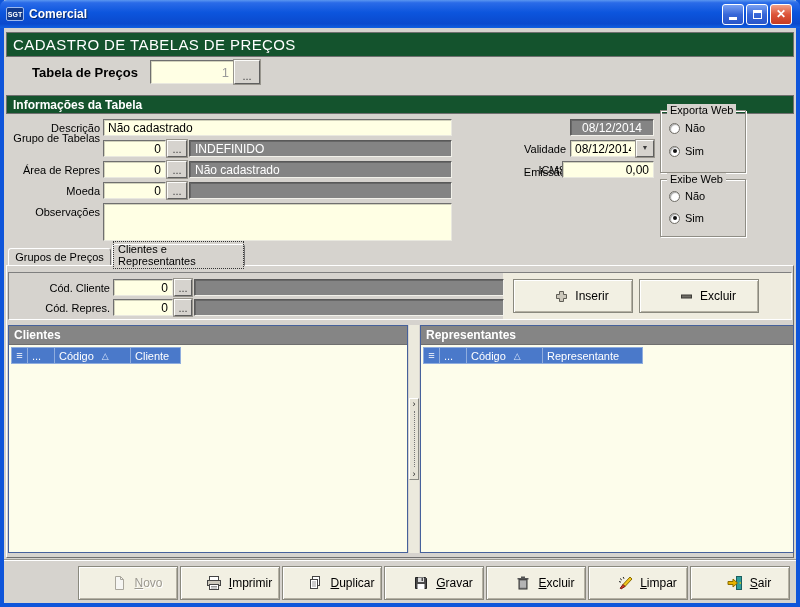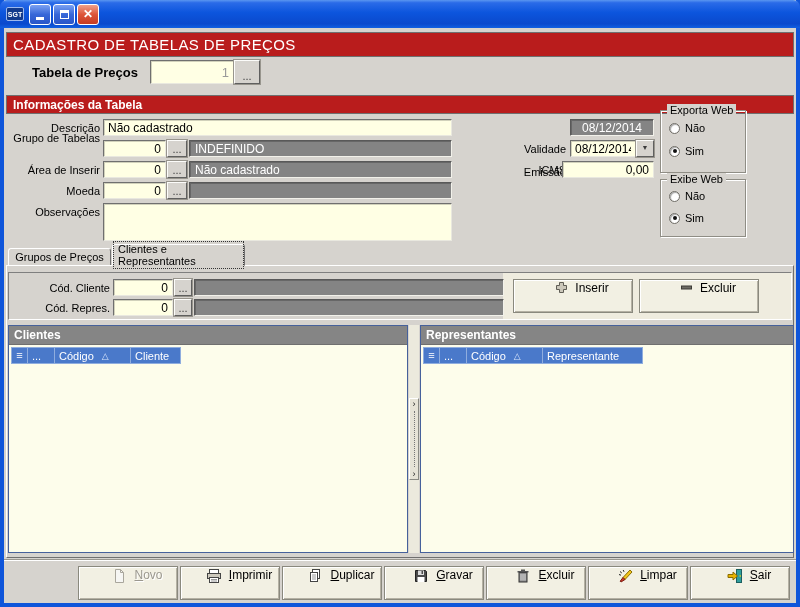--- a/index.html
+++ b/index.html
@@ -16,21 +16,21 @@
   .winbtns{display:flex;gap:2px;margin-right:2px;}
   .wbtn{width:22px;height:21px;border:1px solid #fff;border-radius:3px;display:flex;align-items:center;justify-content:center;
     background:linear-gradient(180deg,#7ba1f2 0%,#3767d8 50%,#2a55c8 100%);cursor:pointer;padding:0;}
   .wbtn.close{background:linear-gradient(180deg,#f0a089 0%,#dd553a 50%,#c63b22 100%);}
   .glyph-min{display:block;width:8px;height:3px;background:#fff;margin-top:9px;}
   .glyph-max{display:block;width:9px;height:9px;border:1px solid #fff;border-top:3px solid #fff;}
   .glyph-close{color:#fff;font-size:12px;font-weight:bold;line-height:1;}
   
   .client{position:absolute;left:0;top:28px;width:792px;height:575px;background:#d6d3ce;}
   .abs{position:absolute;}
-  .secthdr{background:#b91c1c;color:#fff;font-weight:bold;display:flex;align-items:center;padding-left:6px;
+  .secthdr{background:#14532d;color:#fff;font-weight:bold;display:flex;align-items:center;padding-left:6px;
     border:1px solid #6f6f6f;}
   .pagehdr{font-size:15px;font-weight:normal;letter-spacing:.4px;}
   .lbl{font-size:11px;color:#000;text-align:right;}
   .biglbl{font-size:13px;font-weight:bold;color:#000;}
   .edit{background:#ffffe4;border:1px solid;border-color:#6f6f6f #e9e8df #e9e8df #6f6f6f;
     box-shadow:inset 1px 1px 0 rgba(0,0,0,.18);font-family:"Liberation Sans",sans-serif;
     font-size:12px;padding:0 4px;outline:none;}
   .edit.num{text-align:right;}
   .edit.dim{color:#9a9a9a;text-align:right;}
   .graydisp{background:#848484;color:#fff;border:1px solid;border-color:#595959 #f2f1ea #f2f1ea #595959;
@@ -49,21 +49,21 @@
   
   .tab{position:absolute;font-size:11px;display:flex;align-items:center;justify-content:center;
     background:#d6d3ce;border:1px solid;border-color:#fff #6f6f6f transparent #fff;border-radius:3px 3px 0 0;cursor:pointer;}
   .tab.active{box-shadow:0 2px 0 #d6d3ce;}
   .tab.active .tab-inner{border:1px dotted #333;padding:1px 4px;}
   .tabpage{background:#d6d3ce;border:1px solid;border-color:#fff #6f6f6f #6f6f6f #fff;}
   
   .assign{border:1px solid;border-color:#7f7f7f #fff #fff #7f7f7f;background:#d6d3ce;overflow:hidden;}
   .assign-right{position:absolute;right:0;top:0;bottom:0;width:288px;background:#efecdf;}
   .bigbtn{background:#f2f0e3;border:1px solid #8a897e;box-shadow:inset 1px 1px 0 #fff,inset -1px -1px 0 #b5b1a4;
-    font-size:12px;color:#000;display:flex;justify-content:center;gap:7px;cursor:pointer;
+    font-size:12px;color:#000;display:flex;align-items:center;justify-content:center;gap:7px;cursor:pointer;
     font-family:"Liberation Sans",sans-serif;padding-left:24px;}
   .bigbtn.disabled{color:#9b988f;text-shadow:1px 1px 0 #fff;cursor:default;}
   .btn-label{display:inline-block;}
   .btn-label::first-letter{text-decoration:underline;}
   
   .panel{border:1px solid #46619b;background:#fdfdeb;}
   .panel-hdr{background:#858585;color:#fff;font-weight:bold;font-size:12px;display:flex;align-items:center;
     padding-left:5px;border-bottom:1px solid #6f6f6f;}
   .gridhead{display:flex;padding:2px 0 0 2px;}
   .ghc{background:#4a79ca;color:#fff;font-size:11px;display:flex;align-items:center;
@@ -82,20 +82,21 @@
   .icon16{width:16px;height:16px;flex:0 0 16px;}
   .icon13{width:13px;height:13px;flex:0 0 13px;}
 </style>
 </head>
 <body>
 
 <div class="window">
 
   <div class="titlebar">
     <span class="app-icon">SGT</span>
+    <span class="wtitle">Comercial</span>
     <span class="winbtns">
       <button class="wbtn">
           <span class="glyph-min"></span>
         </button>
       <button class="wbtn">
           <span class="glyph-max"></span>
         </button>
       <button class="wbtn close">
           <span class="glyph-close">✕</span>
         </button>
@@ -113,21 +114,21 @@
     <div class="abs secthdr" style="left:2px;top:67px;width:788px;height:19px;font-size:12px;">Informações da Tabela</div>
 
     <div class="abs lbl" style="left:0;top:94px;width:96px;">Descrição</div>
     <input class="abs edit" style="left: 99px; top: 91px; width: 349px; height: 17px;" value="Não cadastrado">
 
     <div class="abs lbl" style="left:0;top:104px;width:96px;">Grupo de Tabelas</div>
     <input class="abs edit num" style="left: 99px; top: 112px; width: 63px; height: 17px;" value="0">
     <button class="abs mini" style="left:163px;top:112px;width:20px;height:17px;">...</button>
     <div class="abs graydisp" style="left:185px;top:112px;width:263px;height:17px;">INDEFINIDO</div>
 
-    <div class="abs lbl" style="left:0;top:136px;width:96px;">Área de Inserir</div>
+    <div class="abs lbl" style="left:0;top:136px;width:96px;">Área de Repres</div>
     <input class="abs edit num" style="left: 99px; top: 133px; width: 63px; height: 17px;" value="0">
     <button class="abs mini" style="left:163px;top:133px;width:20px;height:17px;">...</button>
     <div class="abs graydisp" style="left:185px;top:133px;width:263px;height:17px;">Não cadastrado</div>
 
     <div class="abs lbl" style="left:0;top:157px;width:96px;">Moeda</div>
     <input class="abs edit num" style="left: 99px; top: 154px; width: 63px; height: 17px;" value="0">
     <button class="abs mini" style="left:163px;top:154px;width:20px;height:17px;">...</button>
     <div class="abs graydisp" style="left:185px;top:154px;width:263px;height:17px;"></div>
 
     <div class="abs lbl" style="left:0;top:178px;width:96px;">Observações</div>

